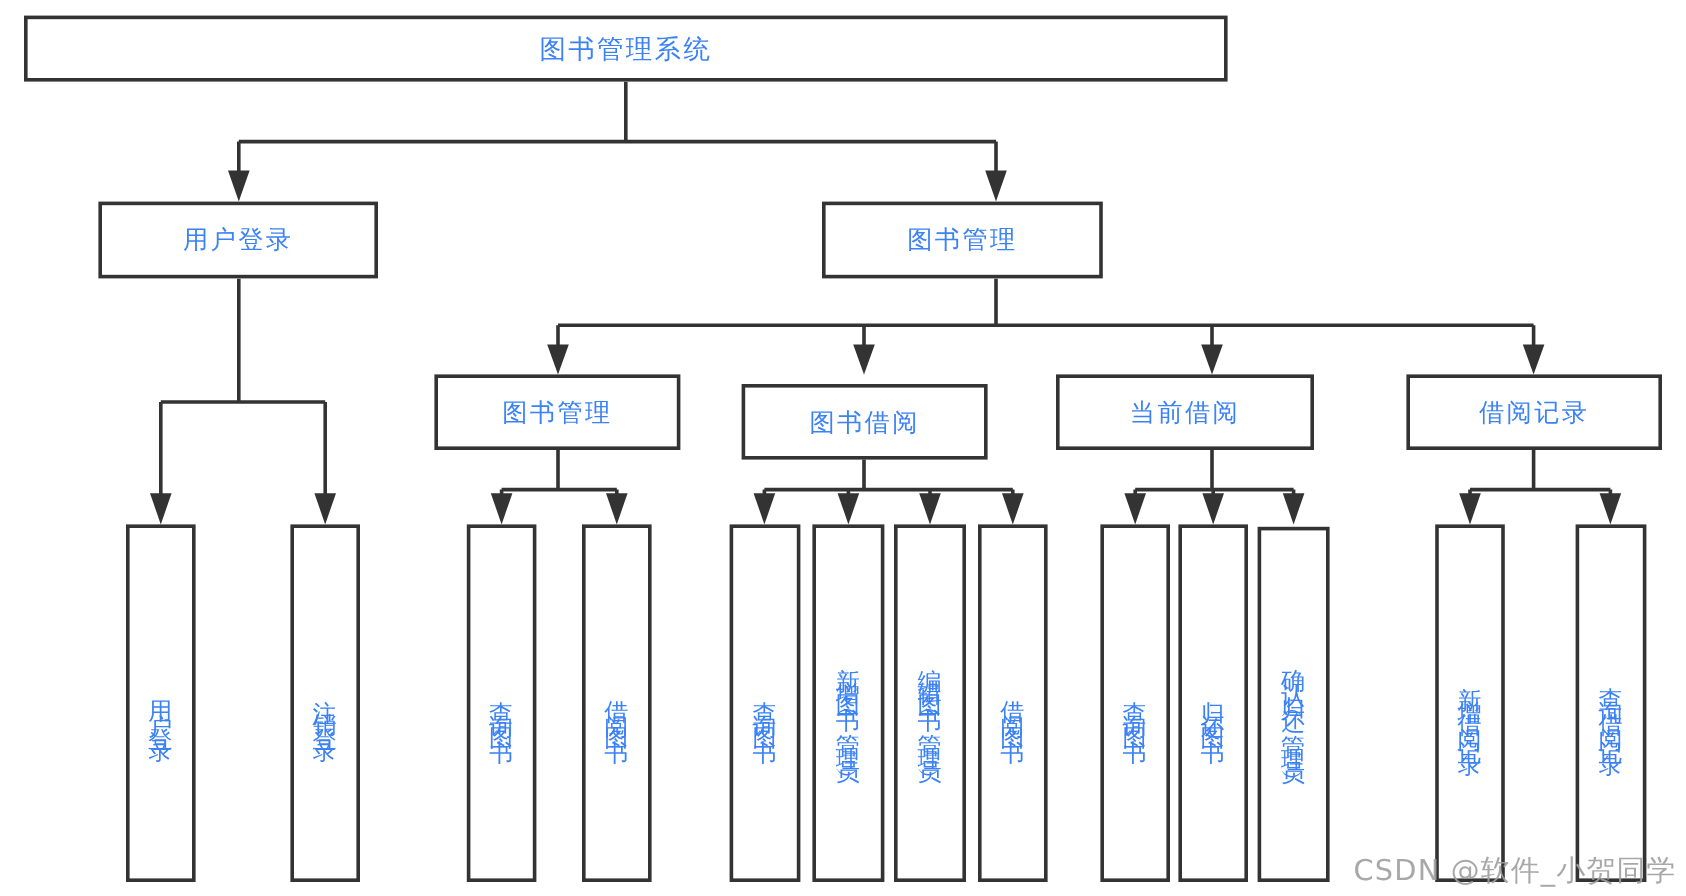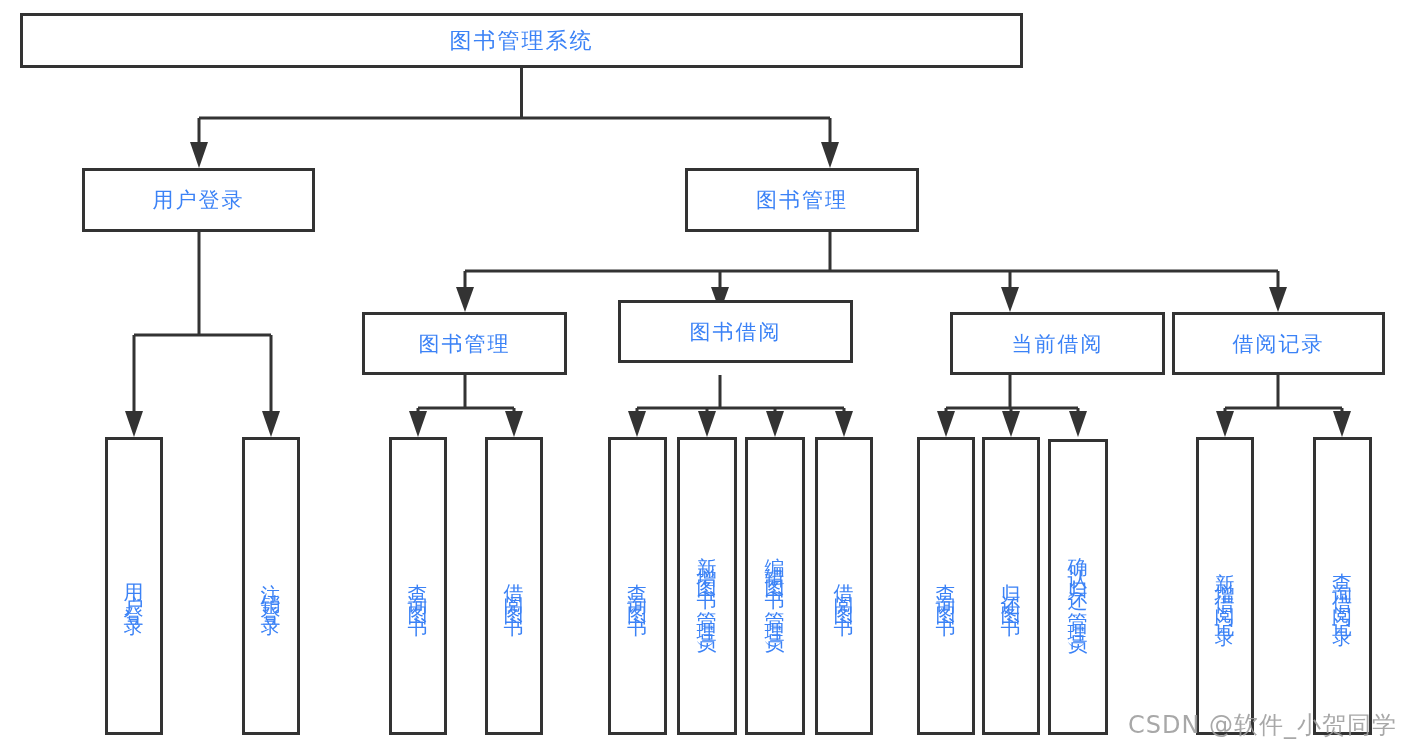--- a/index.html
+++ b/index.html
@@ -97,22 +97,22 @@
       <polygon points="1342,437 1333,411 1351,411"></polygon>
     </g>
   </svg>
 
   <div class="node h-node root-node" style="left:20px; top:13px; width:1003px; height:55px;">图书管理系统</div>
 
   <div class="node h-node" style="left:82px; top:168px; width:233px; height:64px;">用户登录</div>
   <div class="node h-node" style="left:685px; top:168px; width:234px; height:64px;">图书管理</div>
 
   <div class="node h-node" style="left:362px; top:312px; width:205px; height:63px;">图书管理</div>
-  <div class="node h-node" style="left:618px; top:300px; width:235px; height:63px;">图书借阅</div>
-  <div class="node h-node" style="left:950px; top:312px; width:215px; height:63px;">当前借阅</div>
+  <div class="node h-node" style="left:618px; top:320px; width:205px; height:63px;">图书借阅</div>
+  <div class="node h-node" style="left:880px; top:312px; width:215px; height:63px;">当前借阅</div>
   <div class="node h-node" style="left:1172px; top:312px; width:213px; height:63px;">借阅记录</div>
 
   <div class="node v-node" style="left:105px; top:437px; width:58px; height:298px;">用户登录</div>
   <div class="node v-node" style="left:242px; top:437px; width:58px; height:298px;">注销登录</div>
 
   <div class="node v-node" style="left:389px; top:437px; width:58px; height:298px;">查询图书</div>
   <div class="node v-node" style="left:485px; top:437px; width:58px; height:298px;">借阅图书</div>
 
   <div class="node v-node" style="left:608px; top:437px; width:59px; height:298px;">查询图书</div>
   <div class="node v-node" style="left:677px; top:437px; width:60px; height:298px;">新增图书（管理员）</div>

